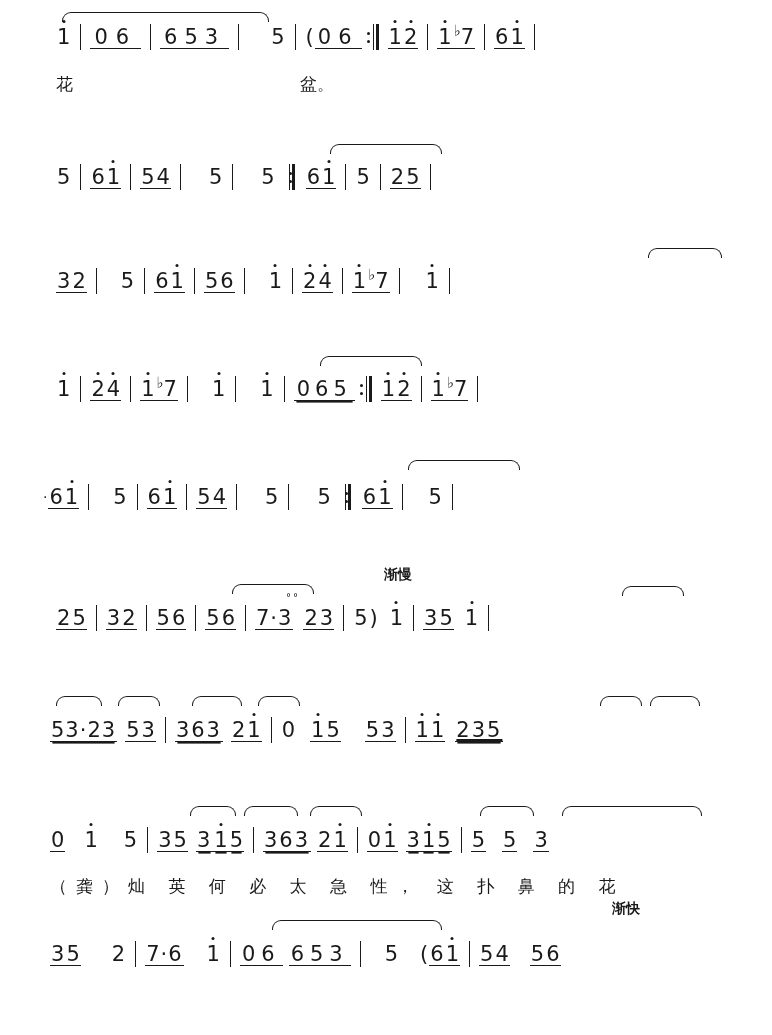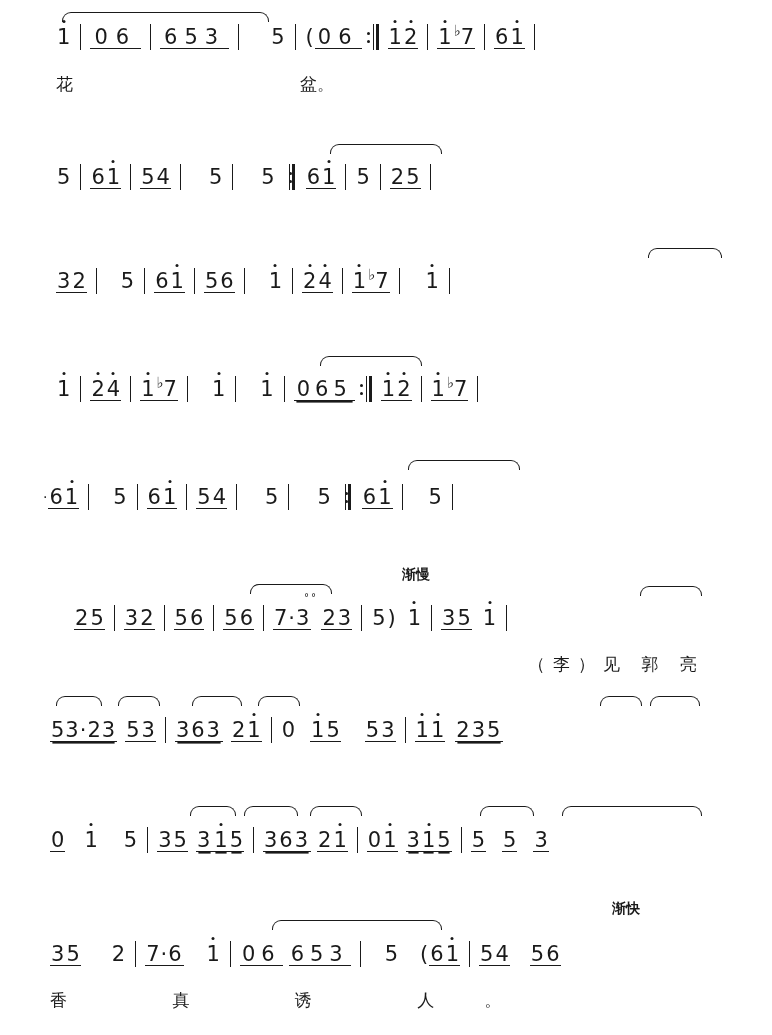--- a/index.html
+++ b/index.html
@@ -313,21 +313,21 @@
       <span class="n b1">6</span>
       <span class="n hi b1">1</span>
       <span class="bar"></span>
       <span class="sp" style="width:16px;"></span>
       <span class="n">5</span>
       <span class="bar"></span>
     </div>
     <div class="lyric-row"></div>
   </div>
 
-  <div class="system" style="height:118px;margin-left:18px;">
+  <div class="system" style="height:118px;">
     <div class="tempo" style="left:384px; top:18px;">渐慢</div>
     <div class="staff-row" style="height:72px; padding-top:34px;">
       <span class="slur" style="left:232px; top:36px; width:80px;"></span>
       <span class="abs" style="left:286px; top:44px; font-size:10px; letter-spacing:2px;">°°</span>
       <span class="slur" style="left:622px; top:38px; width:60px;"></span>
       <span class="n b1">2</span>
       <span class="n b1">5</span>
       <span class="bar"></span>
       <span class="n b1">3</span>
       <span class="n b1">2</span>
@@ -346,23 +346,20 @@
       <span class="n">5</span>
       <span class="n">)</span>
       <span class="sp" style="width:10px;"></span>
       <span class="n hi">1</span>
       <span class="bar"></span>
       <span class="n b1">3</span>
       <span class="n b1">5</span>
       <span class="sp" style="width:10px;"></span>
       <span class="n hi">1</span>
       <span class="bar"></span>
-    </div>
-    <div class="lyric-row">
-      <span class="lyric" style="left:510px; top:0; letter-spacing:8px;">（李）见 郭 亮</span>
     </div>
   </div>
 
   <div class="system" style="height:110px;">
     <div class="staff-row" style="height:72px; padding-top:28px; padding-left:50px;">
       <span class="slur" style="left:56px; top:30px; width:44px;"></span>
       <span class="slur" style="left:118px; top:30px; width:40px;"></span>
       <span class="slur" style="left:192px; top:30px; width:48px;"></span>
       <span class="slur" style="left:258px; top:30px; width:40px;"></span>
       <span class="slur" style="left:600px; top:30px; width:40px;"></span>
@@ -381,21 +378,21 @@
       <span class="sp" style="width:14px;"></span>
       <span class="n hi b1">1</span>
       <span class="n b1">5</span>
       <span class="sp" style="width:24px;"></span>
       <span class="n b1">5</span>
       <span class="n b1">3</span>
       <span class="bar"></span>
       <span class="n hi b1">1</span>
       <span class="n hi b1">1</span>
       <span class="sp" style="width:10px;"></span>
-      <span class="n b2" style="letter-spacing:2px;">235</span>
+      <span class="n b2" style="letter-spacing:2px;text-decoration:underline;">235</span>
     </div>
   </div>
 
   <div class="system" style="height:110px;">
     <div class="staff-row" style="height:72px; padding-top:28px; padding-left:50px;">
       <span class="slur" style="left:190px; top:30px; width:44px;"></span>
       <span class="slur" style="left:244px; top:30px; width:52px;"></span>
       <span class="slur" style="left:310px; top:30px; width:50px;"></span>
       <span class="slur" style="left:480px; top:30px; width:52px;"></span>
       <span class="slur" style="left:562px; top:30px; width:138px;"></span>
@@ -423,20 +420,23 @@
       <span class="n b2">3</span>
       <span class="n hi b2">1</span>
       <span class="n b2">5</span>
       <span class="bar"></span>
       <span class="n b1">5</span>
       <span class="sp" style="width:16px;"></span>
       <span class="n b1">5</span>
       <span class="sp" style="width:16px;"></span>
       <span class="n b1">3</span>
     </div>
+    <div class="lyric-row">
+      <span class="lyric" style="left:50px; top:0; letter-spacing:9px;">（龚）灿 英 何 必 太 急 性， 这 扑 鼻 的 花</span>
+    </div>
   </div>
 
   <div class="system" style="height:110px;">
     <div class="tempo" style="left:612px; top:14px;">渐快</div>
     <div class="staff-row" style="height:72px; padding-top:32px; padding-left:50px;">
       <span class="slur" style="left:272px; top:34px; width:168px;"></span>
       <span class="n b1">3</span>
       <span class="n b1">5</span>
       <span class="sp" style="width:30px;"></span>
       <span class="n">2</span>
@@ -455,18 +455,15 @@
       <span class="n">(</span>
       <span class="n b1">6</span>
       <span class="n hi b1">1</span>
       <span class="bar"></span>
       <span class="n b1">5</span>
       <span class="n b1">4</span>
       <span class="sp" style="width:20px;"></span>
       <span class="n b1">5</span>
       <span class="n b1">6</span>
     </div>
-    <div class="lyric-row">
-      <span class="lyric" style="left:50px; top:0; letter-spacing:50px;">香 真 诱 人。</span>
-    </div>
   </div>
 
 </div>
 
 </body></html>

